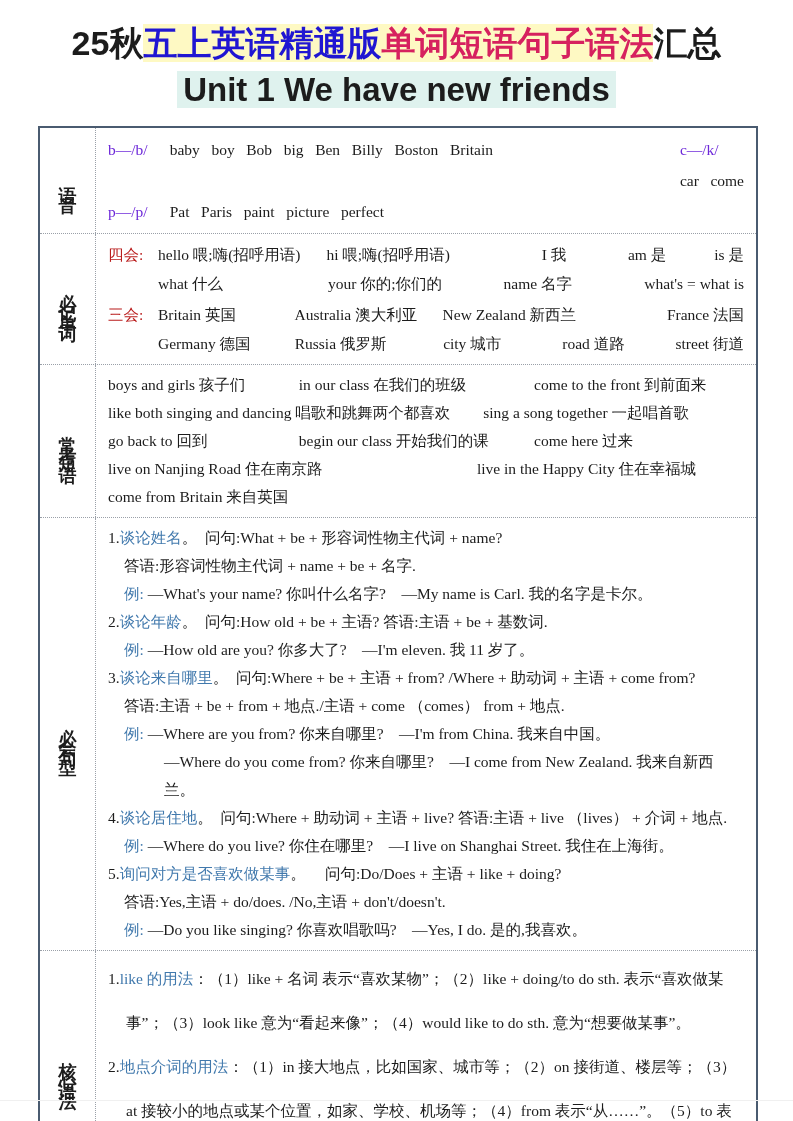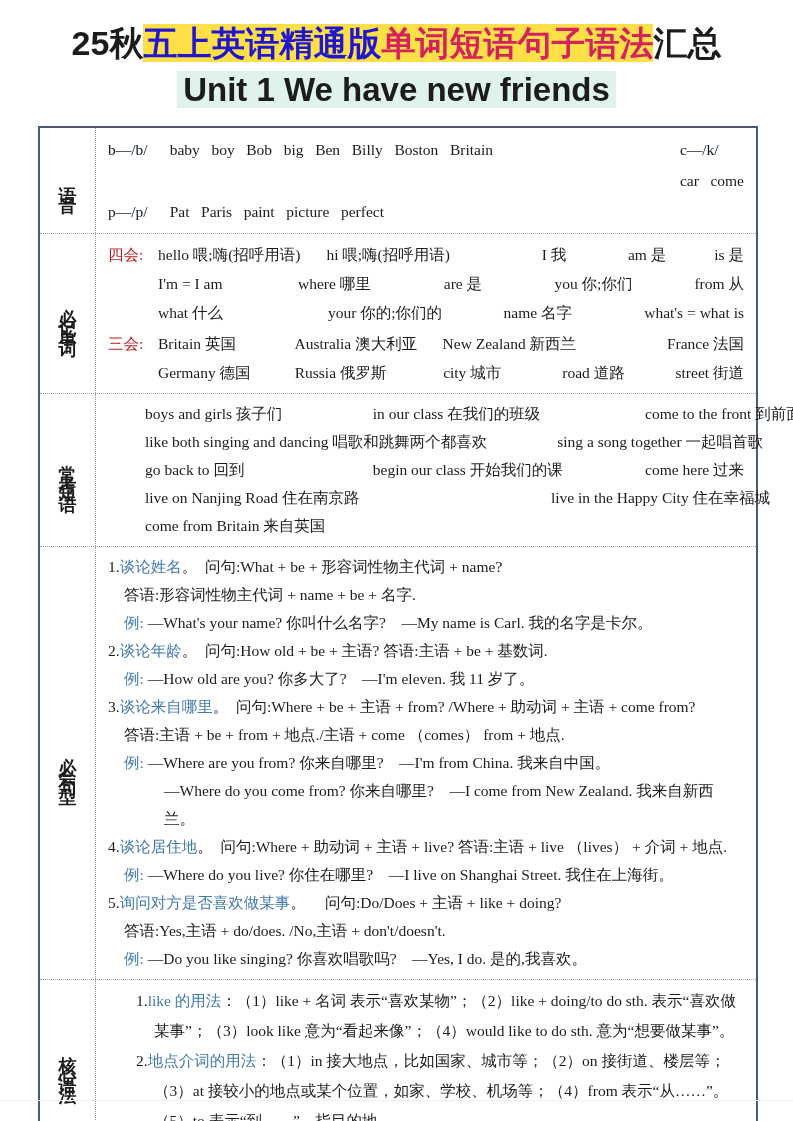--- a/index.html
+++ b/index.html
@@ -13,21 +13,21 @@
   
   .titlebar{
     margin-top:20px;text-align:center;
     font-family:"Liberation Sans","DejaVu Sans",sans-serif;
     font-weight:bold;font-size:34px;line-height:46px;
   }
   .subtitle{
     text-align:center;font-family:"Liberation Sans","DejaVu Sans",sans-serif;
     font-weight:bold;font-size:33px;line-height:44px;margin-top:2px;
   }
-  .hl-pink{background:#fde047;}
+  .hl-pink{background:#fef9c3;}
   .hl-cyan{background:#dff2ee;padding:0 6px;}
   .t-blue{color:#2016d2;}
   .t-red{color:#d6215f;text-align:right;}
 
   
   .sheet{
     margin:14px 35px 0 38px;
     border:2px solid #4a5b70;
     background:#fff;
     font-size:15.5px;
@@ -40,44 +40,44 @@
     font-weight:bold;font-size:18px;
   }
   .sec-head span{
     writing-mode:vertical-lr;text-orientation:upright;
     letter-spacing:10px;
   }
   .sec-body{flex:1;padding:6px 12px;min-width:0;}
 
   
   .ph-line{display:flex;line-height:31px;}
-  .ph-rule{color:#0f172a;margin-right:22px;}
+  .ph-rule{color:#6d28d9;margin-right:22px;}
   .ph-right{margin-left:auto;display:flex;flex-direction:column;}
 
   
   .w-block{display:flex;}
   .w-label{flex:0 0 50px;color:#b91c1c;line-height:29px;}
   .w-rows{flex:1;min-width:0;}
   .w-row{display:flex;line-height:29px;justify-content:space-between;}
   .w-row span{flex:0 0 auto;}
   .mt4{margin-top:2px;}
 
   
   .p-row{display:flex;line-height:28px;}
-  .p-row span{flex:0 0 auto;margin-left:37px;}
+  .p-row span{flex:0 0 auto;}
 
   
   .s-line{line-height:28px;}
   .s-topic{color:#4179ad;}
   .s-ex{color:#4179ad;}
   .ind1{padding-left:16px;}
   .ind2{padding-left:56px;}
 
   
-  .g-item{line-height:30px;padding-left:18px;text-indent:-18px;margin-left:28px;}
+  .g-item{line-height:44px;padding-left:18px;text-indent:-18px;}
 
   .page-edge{
     position:absolute;left:0;right:0;top:1100px;
     border-top:1px solid #f0f0f0;
   }
 </style>
 </head>
 <body>
 
 <div class="titlebar">
@@ -118,27 +118,20 @@
         <span class="w-label">四会:</span>
         <div class="w-rows">
           <div class="w-row">
             <span style="width:26%">hello 喂;嗨(招呼用语)</span>
             <span style="width:34%">hi 喂;嗨(招呼用语)</span>
             <span style="width:12%">I 我</span>
             <span style="width:12%">am 是</span>
             <span>is 是</span>
           </div>
           <div class="w-row">
-            <span style="width:22%">I'm = I am</span>
-            <span style="width:23%">where 哪里</span>
-            <span style="width:17%">are 是</span>
-            <span style="width:22%">you 你;你们</span>
-            <span>from 从</span>
-          </div>
-          <div class="w-row">
             <span style="width:22%">what 什么</span>
             <span style="width:23%">your 你的;你们的</span>
             <span style="width:17%">name 名字</span>
             <span>what's = what is</span>
           </div>
         </div>
       </div>
       <div class="w-block mt4">
         <span class="w-label">三会:</span>
         <div class="w-rows">

